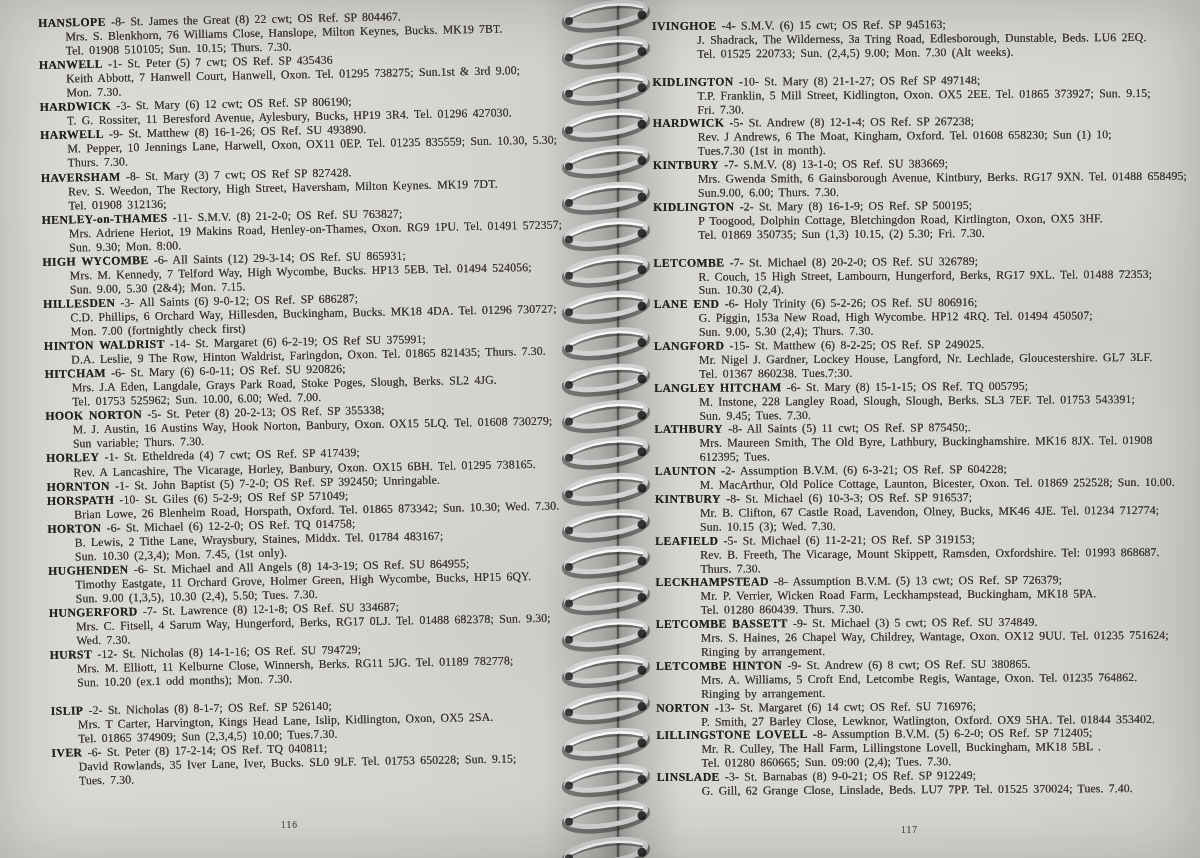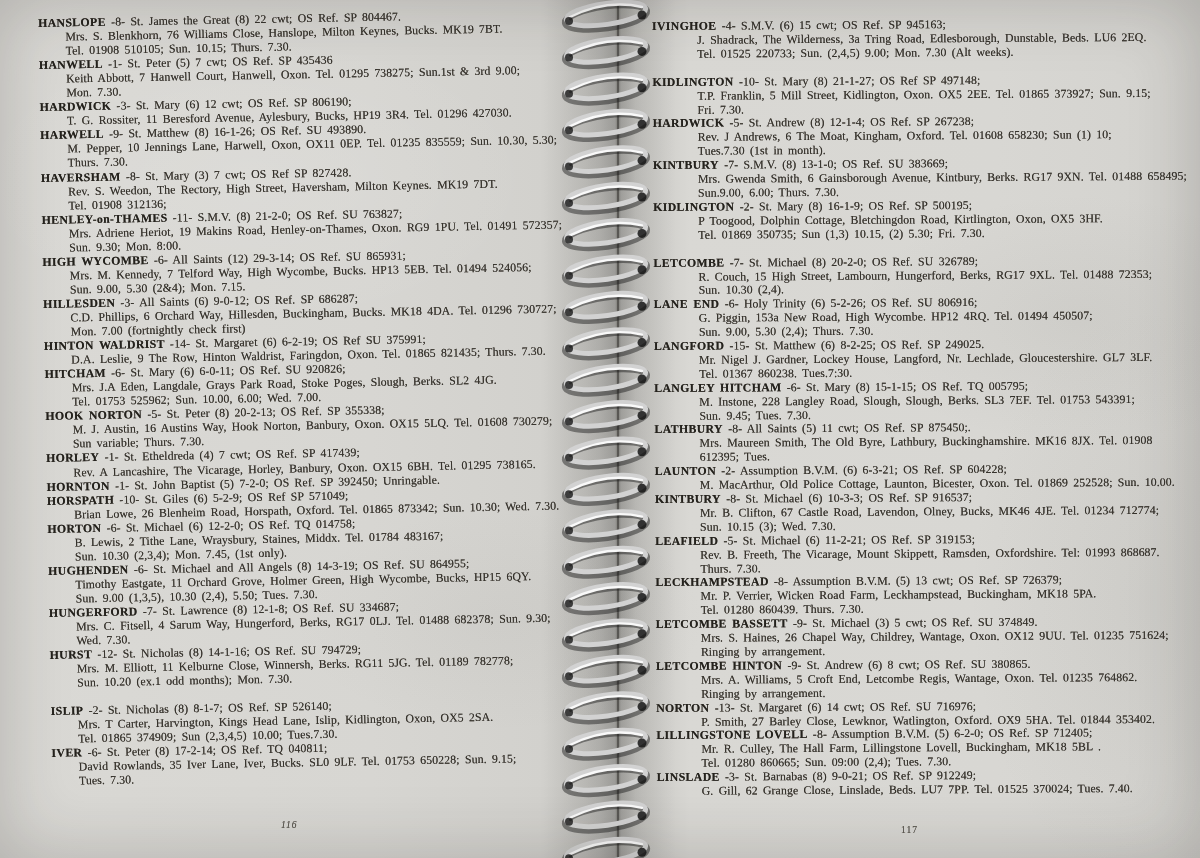--- a/index.html
+++ b/index.html
@@ -46,21 +46,21 @@
   .page-text.right{left:652px;top:20px;line-height:13.9px;transform:rotate(-0.35deg);transform-origin:0 0;}
   .entry{white-space:nowrap;}
   .entry.gap{margin-top:14px;}
   .ename{font-weight:bold;color:#24221d;letter-spacing:.35px;}
   .left  .cline{padding-left:27px;}
   .right .cline{padding-left:45px;}
   .page-number{
     position:absolute;font-size:9.5px;color:#5b5852;letter-spacing:1px;
     text-shadow:0 0 .5px rgba(90,85,78,.8);
   }
-  .page-number.n116{left:281px;top:820px;font-style:italic;}
+  .page-number.n116{left:281px;top:820px;}
   .page-number.n117{left:901px;top:825px;}
 </style>
 </head>
 <body>
 
 <div class="photo">
   <div class="page-bg-left"></div>
   <div class="page-bg-right"></div>
   <div class="mottle"></div>
   <div class="gutter-shade"></div>

